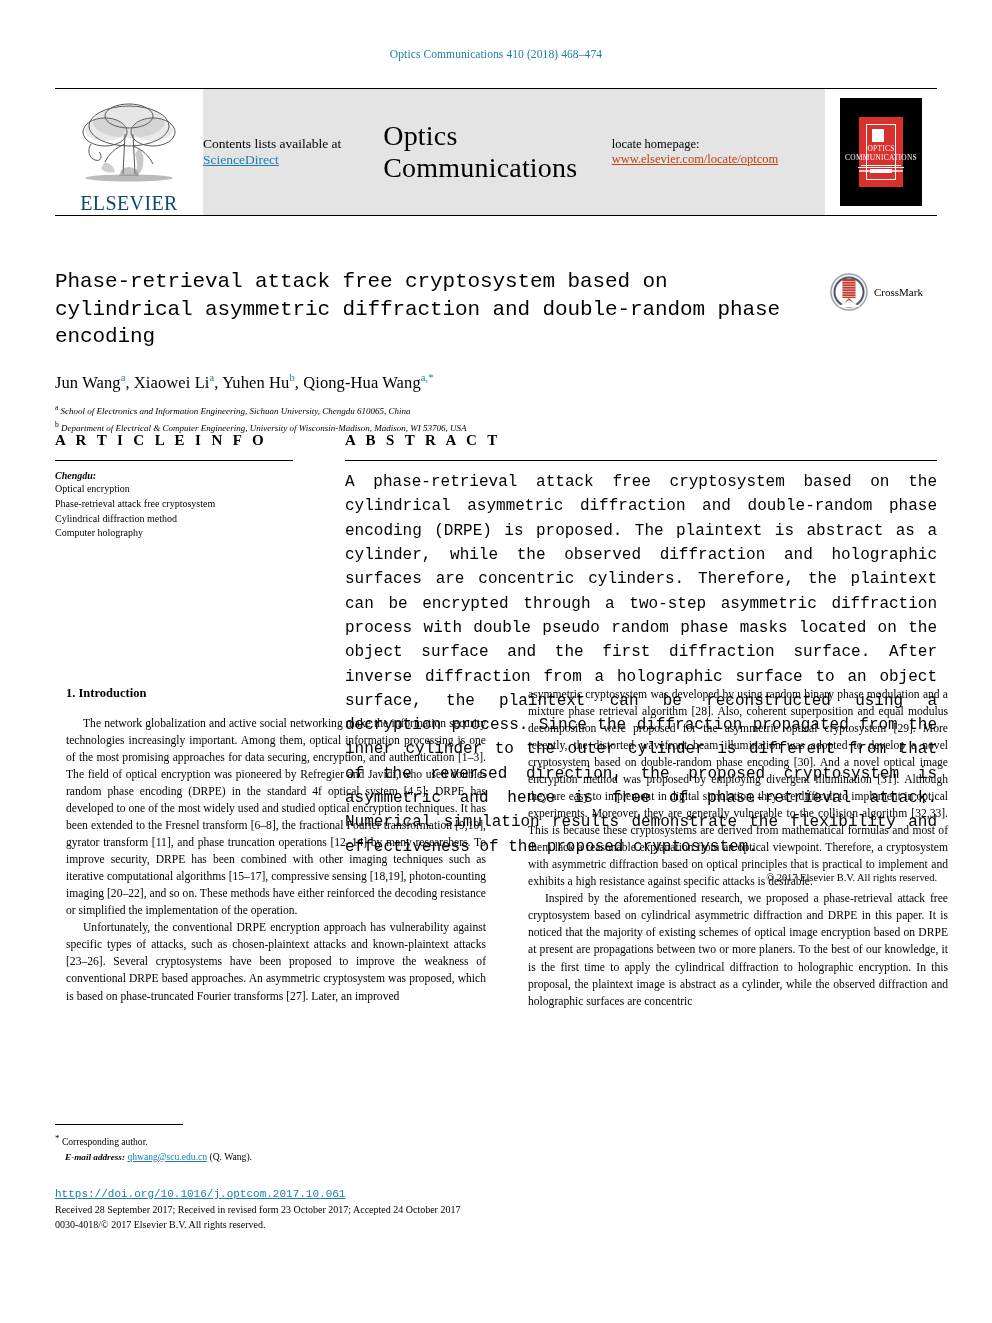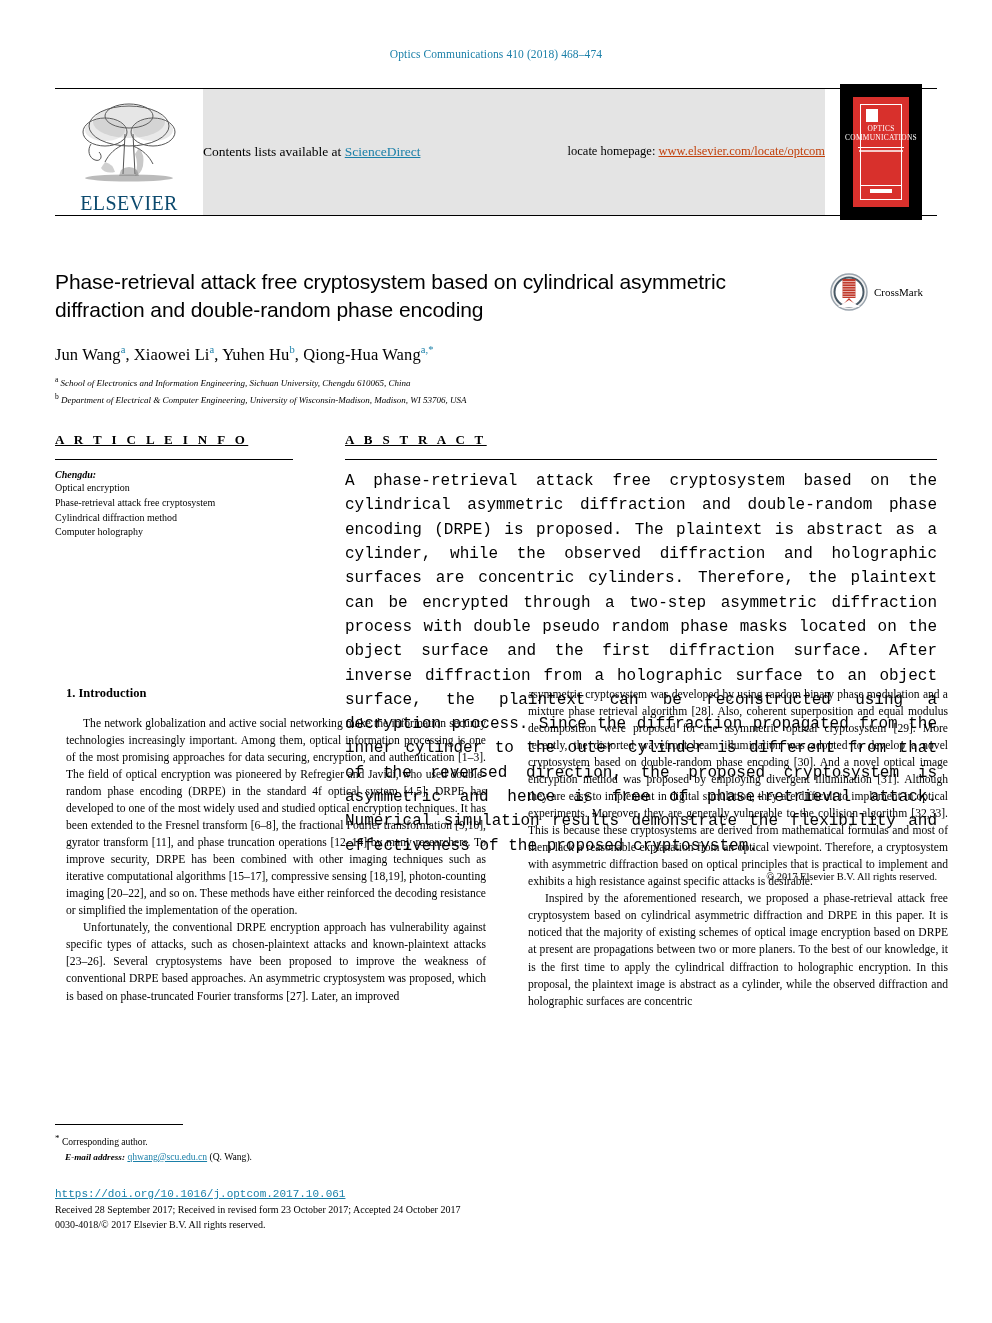--- a/index.html
+++ b/index.html
@@ -106,23 +106,23 @@
   .cover-block {
     width: 112px;
     flex: 0 0 112px;
     background: #ffffff;
     display: flex;
     align-items: center;
     justify-content: center;
   }
   .cover-thumb {
     width: 82px;
-    height: 136px;
+    height: 108px;
     background: #000;
-    padding: 13px;
+    padding: 19px;
     box-sizing: border-box;
   }
   .cover-inner {
     width: 100%;
     height: 100%;
     background: #d8302c;
     border: 3px solid #d8302c;
     box-sizing: border-box;
     position: relative;
     display: flex;
@@ -168,21 +168,21 @@
   .cover-bottom .l2 { width: 22px; height: 4px; background: #fff; margin-top: 3px; }
 
   
   .title-area {
     position: absolute;
     top: 268px;
     left: 55px;
     width: 882px;
   }
   .article-title {
-    font-family: Liberation Sans, sans-serif;
+    font-family: Liberation Mono, monospace;
     font-size: 21px;
     line-height: 1.32;
     font-weight: normal;
     margin: 0;
     width: 760px;
     letter-spacing: -0.1px;
   }
   .crossmark {
     position: absolute;
     top: 3px;
@@ -219,24 +219,23 @@
     top: 432px;
     left: 55px;
     width: 882px;
     display: flex;
     gap: 52px;
   }
   .info-col { width: 238px; }
   .abstract-col { width: 592px; }
   .sec-head {
     font-family: "Liberation Serif", serif;
-    font-size: 13px;
+    font-size: 15px;
     font-weight: bold;
     letter-spacing: 3.4px;
-    text-decoration: underline;
   }
   .sec-rule {
     border-top: 0.9px solid #000;
     margin-top: 11px;
     margin-bottom: 9px;
   }
   .kw-title {
     font-size: 10px;
     font-weight: bold;
     font-style: italic;
@@ -361,20 +360,21 @@
             <path d="M30 62 q8 2 10 10 q-10 2 -14 -4 z" opacity="0.35"></path>
           </g>
         </svg>
         <div class="elsevier-word">ELSEVIER</div>
       </div>
 
       <div class="masthead-center">
         <div class="contents-line">
           <span>Contents lists available at </span><a class="sciencedirect-link" href="#">ScienceDirect</a>
         </div>
+        <div class="journal-name">Optics Communications</div>
         <div class="homepage-line">
           <span>locate homepage: </span><a class="homepage-url" href="#">www.elsevier.com/locate/optcom</a>
         </div>
       </div>
 
       <div class="cover-block">
         <div class="cover-thumb">
           <div class="cover-inner">
             <div class="cover-frame"></div>
             <div class="cover-badge"></div>

